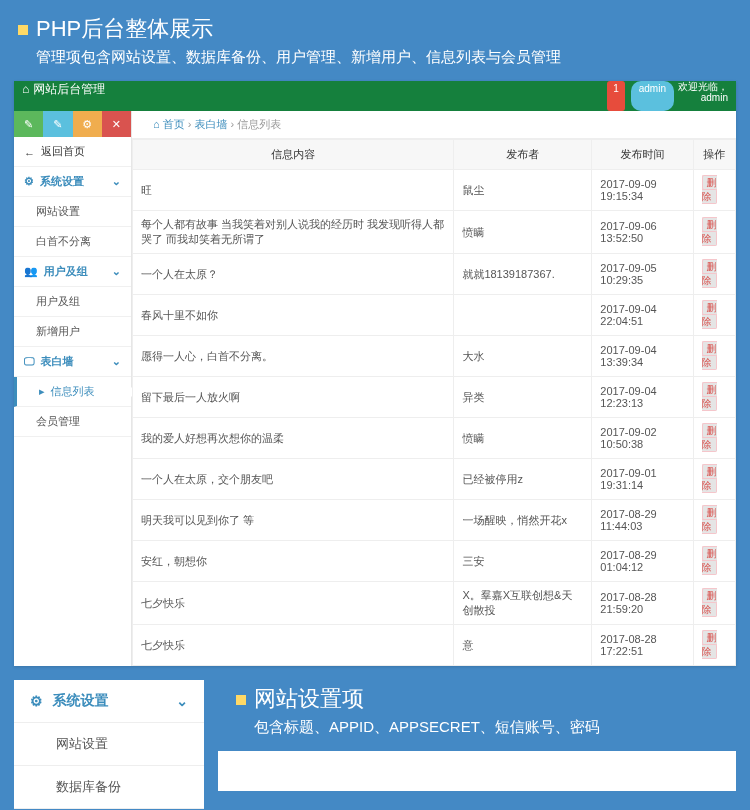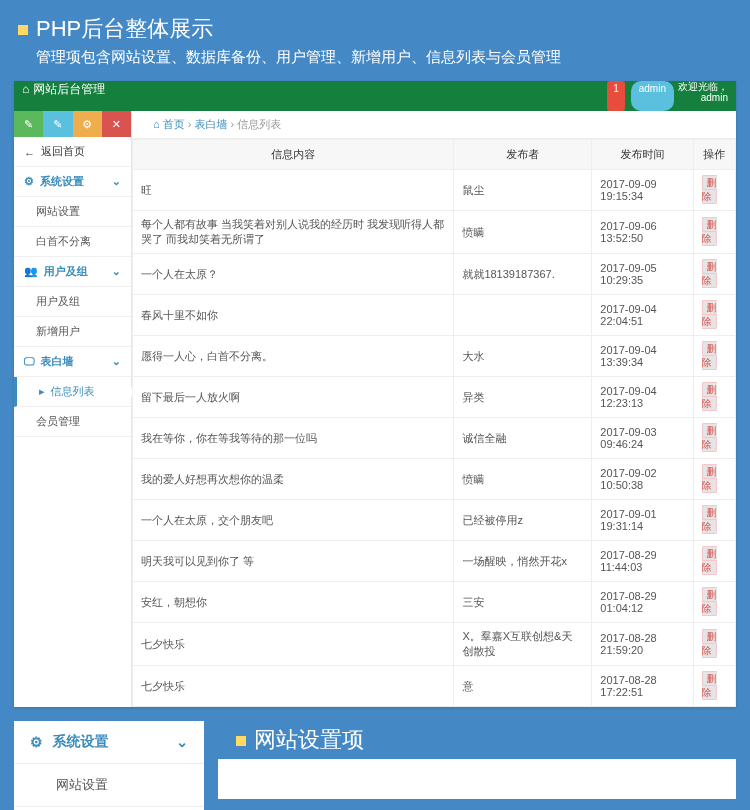--- a/index.html
+++ b/index.html
@@ -147,26 +147,20 @@
               <td>2017-09-04 13:39:34</td>
               <td><span class="del">删除</span></td>
             </tr>
             <tr>
               <td>留下最后一人放火啊</td>
               <td>异类</td>
               <td>2017-09-04 12:23:13</td>
               <td><span class="del">删除</span></td>
             </tr>
             <tr>
-              <td>我在等你，你在等我等待的那一位吗</td>
-              <td>诚信全融</td>
-              <td>2017-09-03 09:46:24</td>
-              <td><span class="del">删除</span></td>
-            </tr>
-            <tr>
               <td>我的爱人好想再次想你的温柔</td>
               <td>愤瞒</td>
               <td>2017-09-02 10:50:38</td>
               <td><span class="del">删除</span></td>
             </tr>
             <tr>
               <td>一个人在太原，交个朋友吧</td>
               <td>已经被停用z</td>
               <td>2017-09-01 19:31:14</td>
               <td><span class="del">删除</span></td>
@@ -207,20 +201,21 @@
         <span>⚙</span>
         <span>系统设置</span>
         <span class="chev">⌄</span>
       </div>
     <div class="sb2-item sub">网站设置</div>
     <div class="sb2-item sub">数据库备份</div>
 
   </div>
   <div class="col2">
     <h2 class="section-title" style="padding-top:4px">网站设置项</h2>
+    <div class="section-sub">包含标题、APPID、APPSECRET、短信账号、密码</div>
     <div class="form-wrap">
       
       
       
       
       
       
     </div>
   </div>
 </div>

